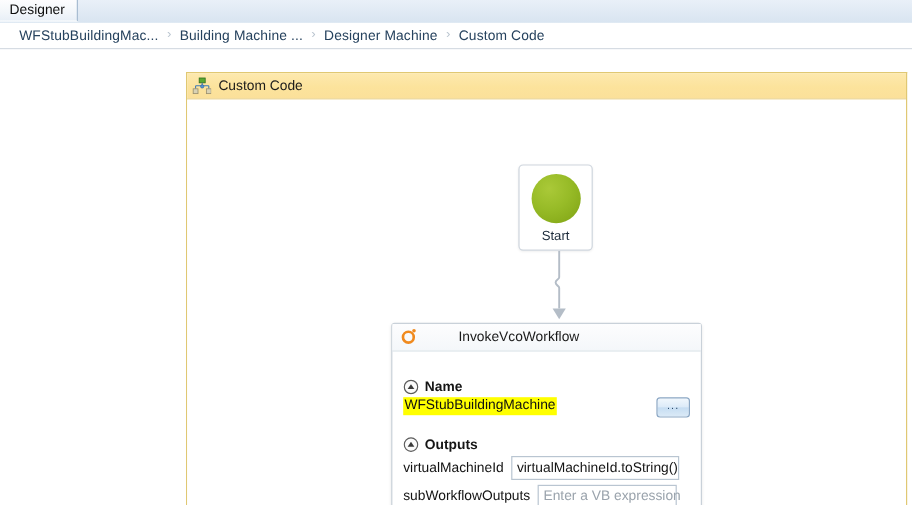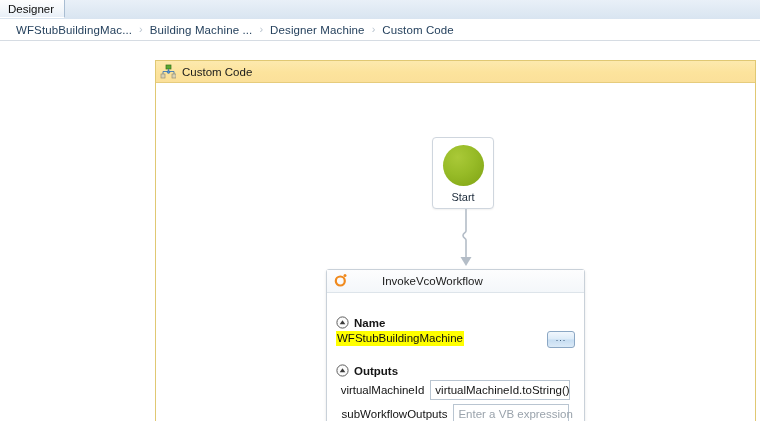--- a/index.html
+++ b/index.html
@@ -232,21 +232,20 @@
     color: #2c4a6b;
     letter-spacing: 1px;
     line-height: 7px;
     transform: translateY(-1px);
   }
 
   .field-row {
     display: flex;
     align-items: center;
     margin: 3px 0 4px 0;
-    justify-content: center;
   }
   .field-name {
     font-size: 11.5px;
     color: #121212;
     white-space: nowrap;
   }
   .expr-box {
     margin-left: 6px;
     height: 20px;
     border: 1px solid #b9c5d1;

